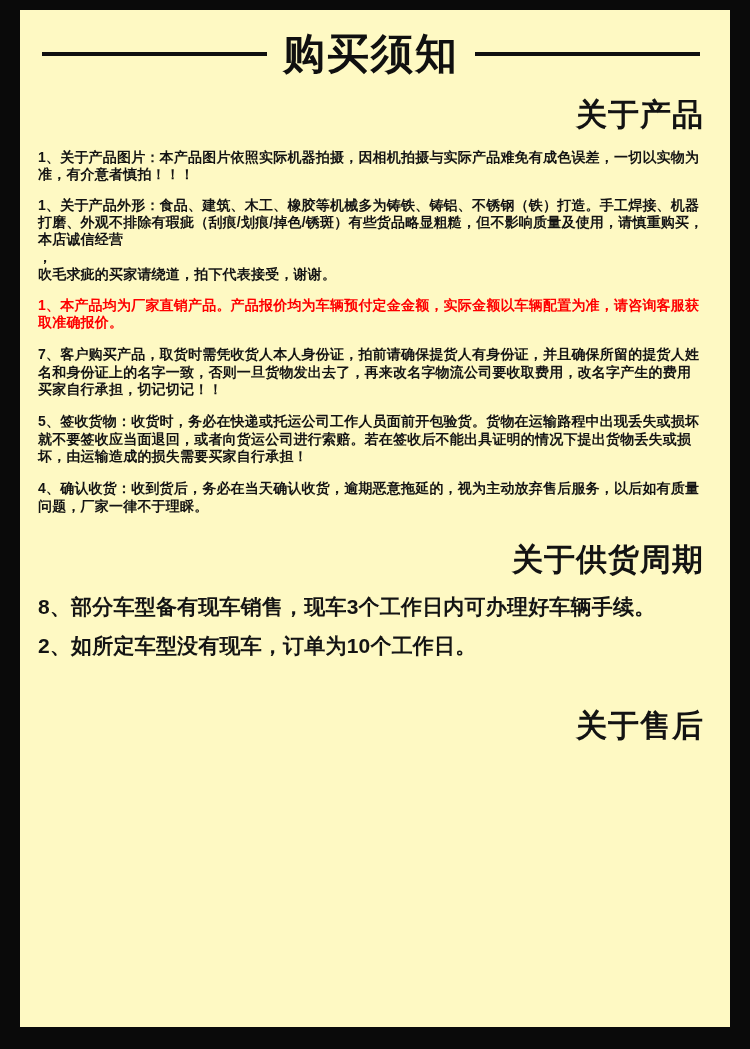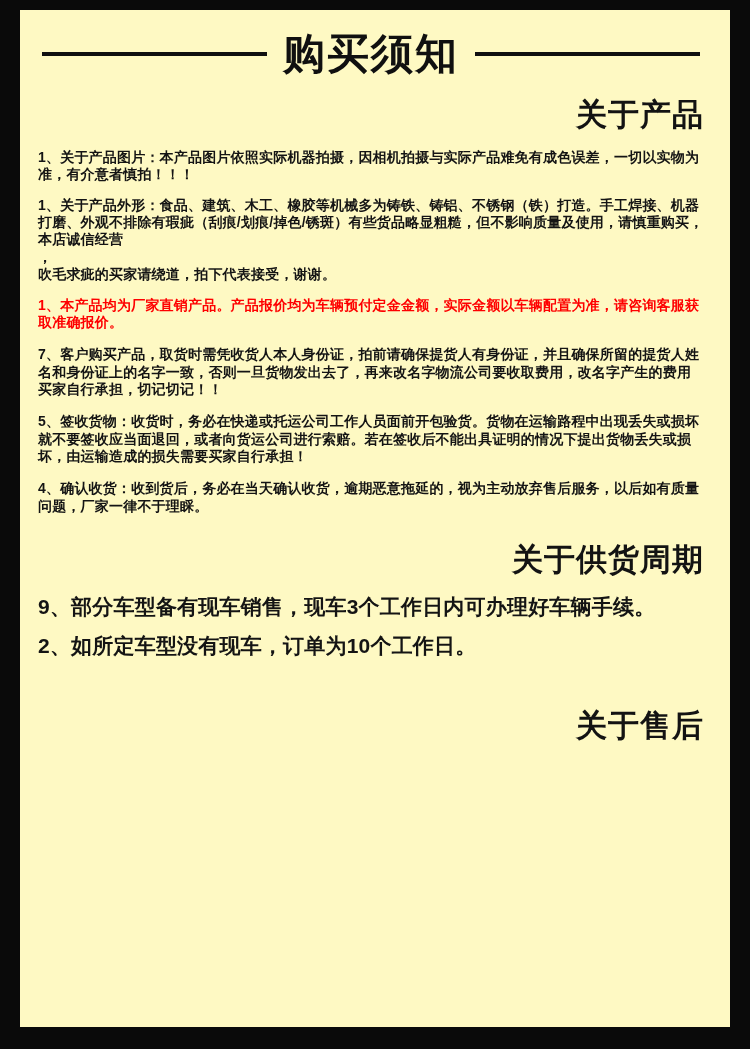--- a/index.html
+++ b/index.html
@@ -83,21 +83,21 @@
 
   <div class="section" id="sec-shipping">
     <p class="para red">1、本产品均为厂家直销产品。产品报价均为车辆预付定金金额，实际金额以车辆配置为准，请咨询客服获取准确报价。</p>
     <p class="para">7、客户购买产品，取货时需凭收货人本人身份证，拍前请确保提货人有身份证，并且确保所留的提货人姓名和身份证上的名字一致，否则一旦货物发出去了，再来改名字物流公司要收取费用，改名字产生的费用买家自行承担，切记切记！！</p>
     <p class="para">5、签收货物：收货时，务必在快递或托运公司工作人员面前开包验货。货物在运输路程中出现丢失或损坏就不要签收应当面退回，或者向货运公司进行索赔。若在签收后不能出具证明的情况下提出货物丢失或损坏，由运输造成的损失需要买家自行承担！</p>
     <p class="para">4、确认收货：收到货后，务必在当天确认收货，逾期恶意拖延的，视为主动放弃售后服务，以后如有质量问题，厂家一律不于理睬。</p>
   </div>
 
   <div class="section" id="sec-supply">
     <h2 class="sec-h">关于供货周期</h2>
-    <p class="para">9、部分车型备有现车销售，现车3个工作日内可办理好车辆手续。</p>
+    <p class="para">8、部分车型备有现车销售，现车3个工作日内可办理好车辆手续。</p>
     <p class="para">2、如所定车型没有现车，订单为10个工作日。</p>
   </div>
 
   <div class="section" id="sec-aftersales">
     <h2 class="sec-h">关于售后</h2>
 
   </div>
 
 </div>
 

